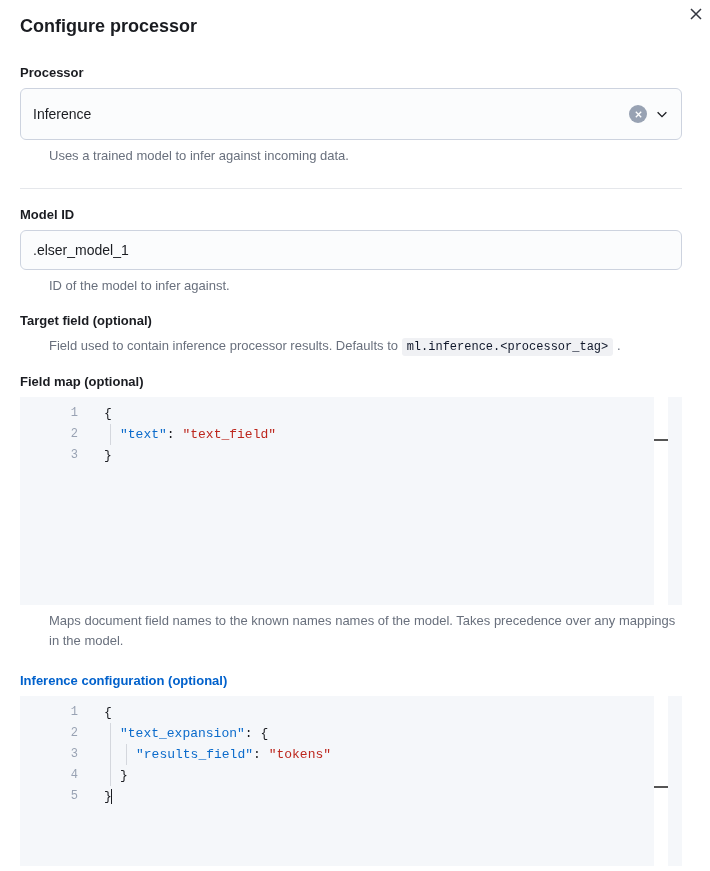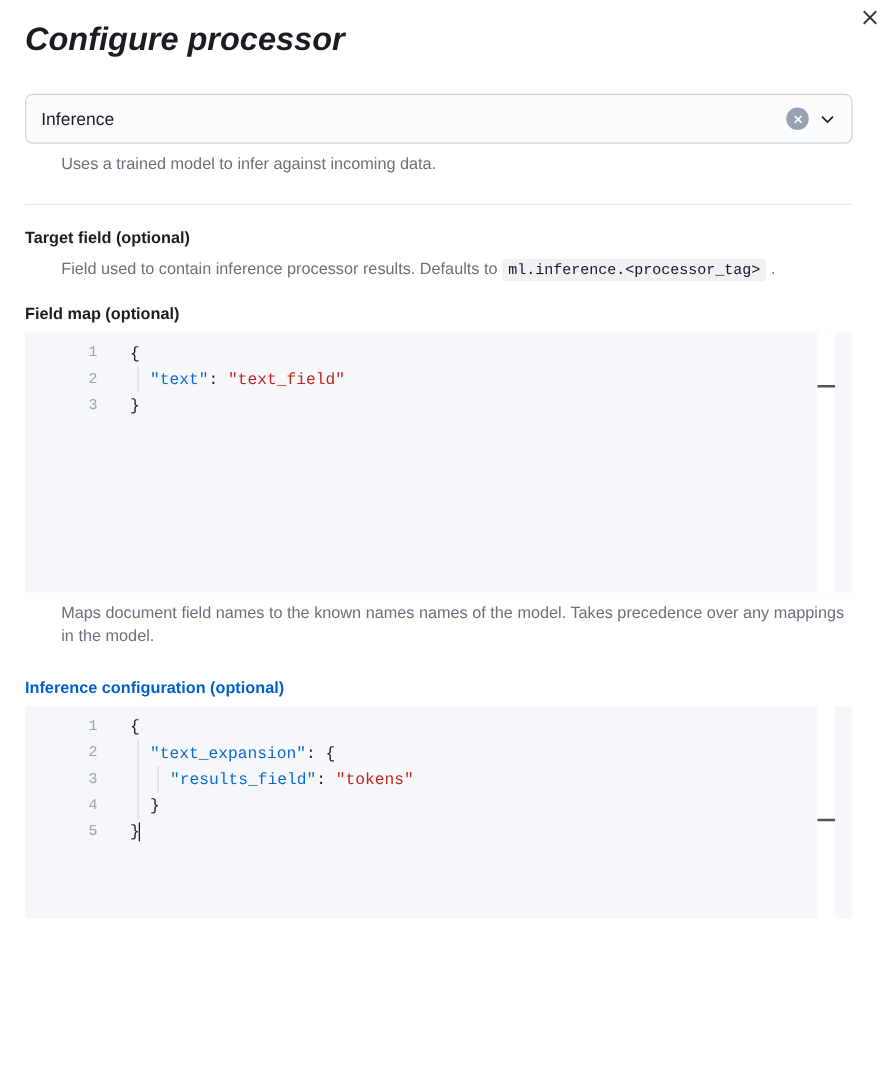--- a/index.html
+++ b/index.html
@@ -42,24 +42,23 @@
       padding: 8px 20px 20px 20px;
     }
     .header {
       display: flex;
       justify-content: space-between;
       align-items: center;
       margin-bottom: 28px;
       margin-top: 8px;
     }
     .title {
-      font-size: 26px;
+      font-size: 18px;
       font-weight: 700;
       color: #1a1c21;
-      font-style: italic;
     }
     .doc-link {
       display: flex;
       align-items: center;
       gap: 6px;
       color: #0061cc;
       font-size: 14px;
       font-weight: 500;
       cursor: pointer;
     }
@@ -79,21 +78,21 @@
     }
     .label-link {
       color: #0061cc;
       font-weight: 600;
       margin-top: 23px;
     }
     .select-wrapper {
       position: relative;
       border: 1px solid #cdd3df;
       border-radius: 6px;
-      height: 40px;
+      height: 52px;
       display: flex;
       align-items: center;
       padding: 0 12px;
       background: #fbfcfd;
     }
     .select-value {
       flex: 1;
       font-size: 14px;
       color: #1a1c21;
     }
@@ -247,36 +246,42 @@
 </div>
 
 <div class="scroll-container">
 <div class="content">
 
   <div class="header">
     <h1 class="title">Configure processor</h1>
   </div>
 
   <div class="form-group">
+    <label class="label">Processor</label>
     <div class="select-wrapper">
       <span class="select-value">Inference</span>
       <span class="clear-icon">
         <svg viewBox="0 0 10 10" stroke-width="1.5">
               <path d="M2 2 L8 8 M8 2 L2 8"></path>
             </svg>
       </span>
       <svg class="chevron" viewBox="0 0 16 16" fill="none" stroke="#1a1c21" stroke-width="1.5">
         <path d="M3 6 L8 11 L13 6"></path>
       </svg>
     </div>
     <div class="help-text">Uses a trained model to infer against incoming data.</div>
   </div>
 
   <hr class="divider">
 
+  <div class="form-group">
+    <label class="label">Model ID</label>
+    <input type="text" class="input-text" value=".elser_model_1" style="">
+    <div class="help-text">ID of the model to infer against.</div>
+  </div>
 
   <div class="form-group section-spacing">
     <label class="label">Target field (optional)</label>
     <div class="help-text">
       <span>Field used to contain inference processor results. Defaults to </span><span class="code-inline">ml.inference.&lt;processor_tag&gt;</span><span> .</span>
     </div>
   </div>
 
   <div class="form-group section-spacing">
     <label class="label">Field map (optional)</label>

